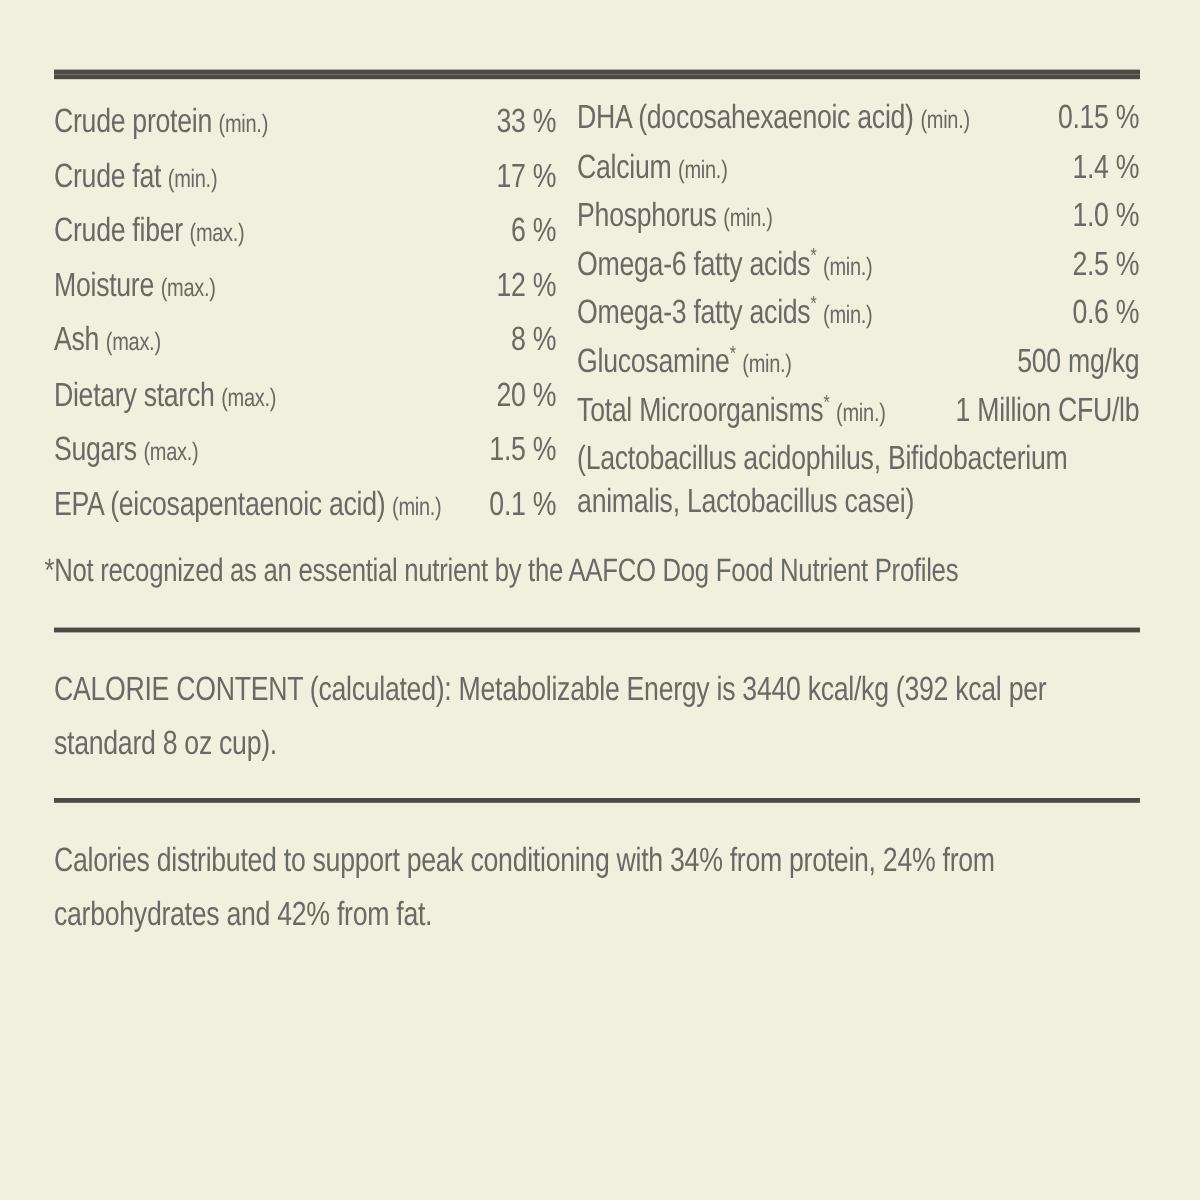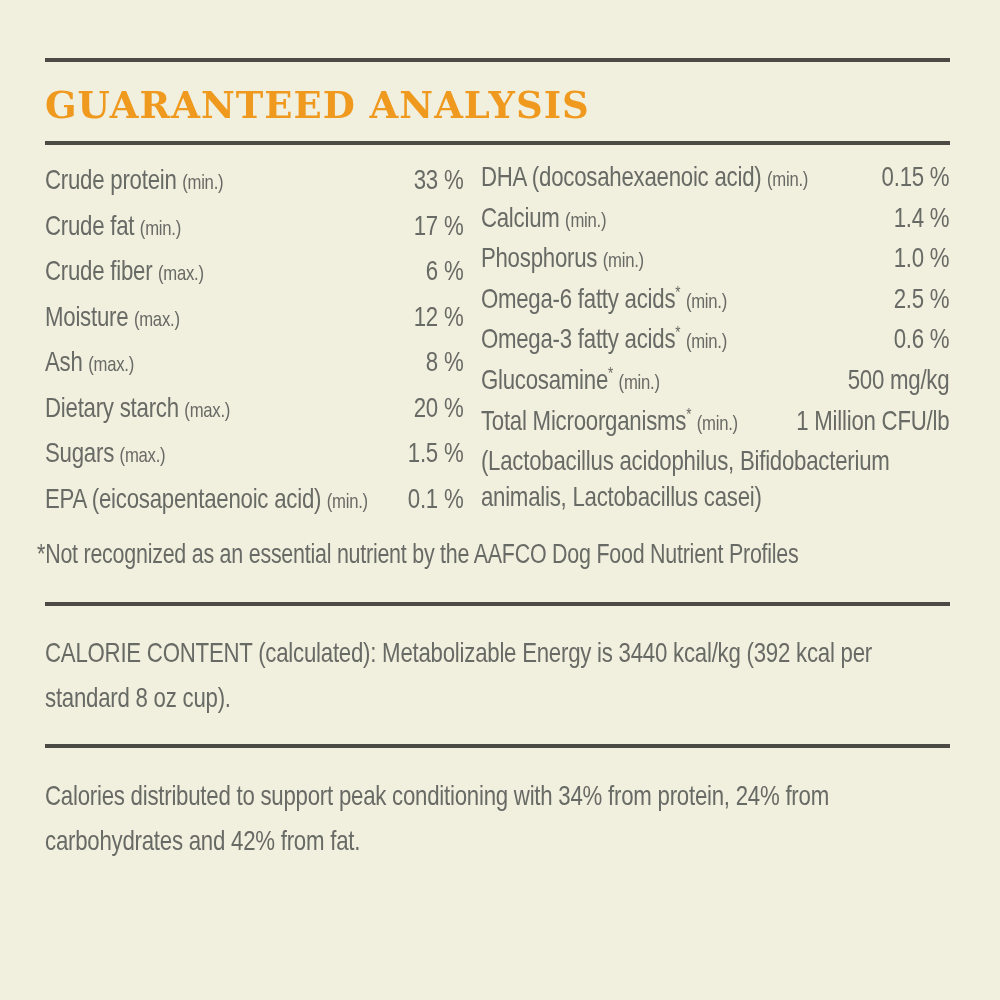--- a/index.html
+++ b/index.html
@@ -92,21 +92,20 @@
   .rule-4{margin-top:24px;}
   .para-dist{margin-top:25px;}
 </style>
 </head>
 <body>
 
 <div class="sheet">
 
   <div class="rule rule-top"></div>
 
-  <h1 class="heading">GUARANTEED ANALYSIS</h1>
 
   <div class="rule"></div>
 
   <div class="condensed">
     <div class="cols">
 
       <div class="col-left">
         <div class="row">
           <span class="nm"><span>Crude protein</span><span class="q">(min.)</span></span>
           <span class="val">33 %</span>

